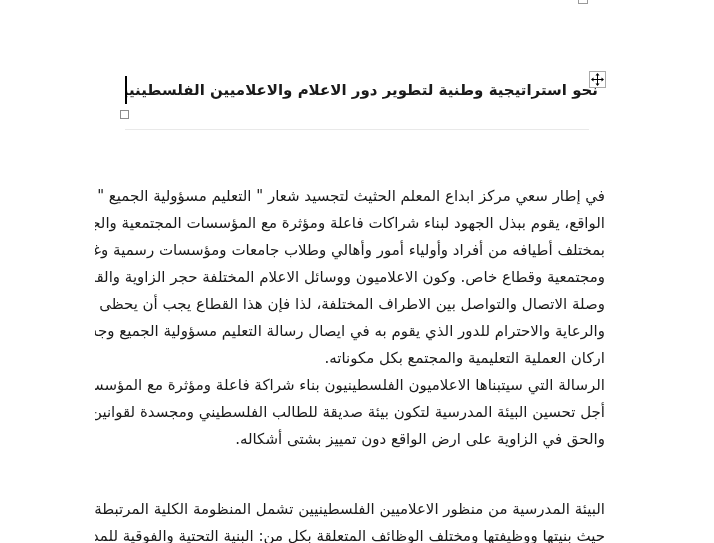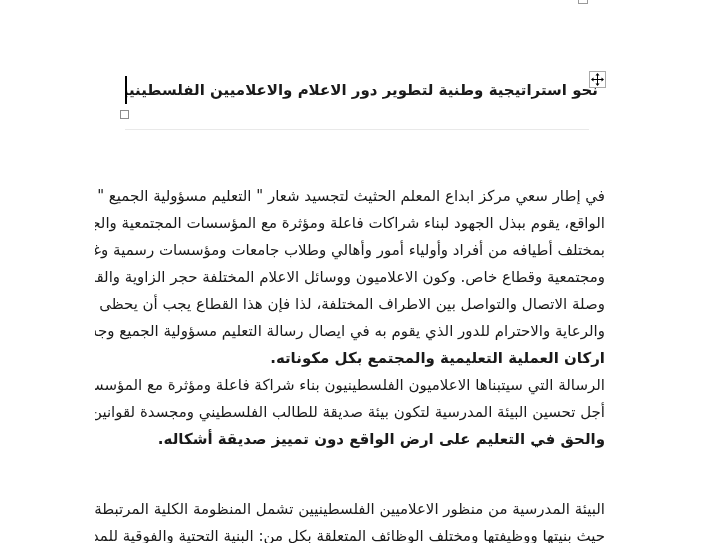--- a/index.html
+++ b/index.html
@@ -47,21 +47,21 @@
     position:absolute;left:95px;top:183px;width:510px;
     direction:rtl;color:#1a1a1a;font-size:15px;
   }
   .para{margin:0;padding:0;}
   .para.gap-before{margin-top:43px;}
   .ln{
     height:27px;line-height:27px;
     text-align:justify;text-align-last:justify;
     white-space:nowrap;overflow:hidden;
   }
-  .ln.last{text-align-last:right;font-weight:bold;}
+  .ln.last{text-align-last:right;}
 </style>
 </head>
 <body>
 
 <div id="page">
 
   <div class="top-square"></div>
 
   <div class="move-handle">
     <svg width="13" height="13" viewBox="0 0 13 13">
@@ -90,21 +90,21 @@
       <div class="ln">بمختلف أطيافه من أفراد وأولياء أمور وأهالي وطلاب جامعات ومؤسسات رسمية وغير رسمية</div>
       <div class="ln">ومجتمعية وقطاع خاص. وكون الاعلاميون ووسائل الاعلام المختلفة حجر الزاوية والقاسم المشترك</div>
       <div class="ln">وصلة الاتصال والتواصل بين الاطراف المختلفة، لذا فإن هذا القطاع يجب أن يحظى بالاهتمام</div>
       <div class="ln">والرعاية والاحترام للدور الذي يقوم به في ايصال رسالة التعليم مسؤولية الجميع وجسر الفجوة بين</div>
       <div class="ln last">اركان العملية التعليمية والمجتمع بكل مكوناته.</div>
     </div>
 
     <div class="para">
       <div class="ln">الرسالة التي سيتبناها الاعلاميون الفلسطينيون بناء شراكة فاعلة ومؤثرة مع المؤسسات التعليمية من</div>
       <div class="ln">أجل تحسين البيئة المدرسية لتكون بيئة صديقة للطالب الفلسطيني ومجسدة لقوانين حقوق الانسان</div>
-      <div class="ln last">والحق في التعليم على ارض الواقع دون تمييز صديقة أشكاله.</div>
+      <div class="ln last">والحق في الزاوية على ارض الواقع دون تمييز بشتى أشكاله.</div>
     </div>
 
     <div class="para gap-before">
       <div class="ln">البيئة المدرسية من منظور الاعلاميين الفلسطينيين تشمل المنظومة الكلية المرتبطة بالمدرسة من</div>
       <div class="ln">حيث بنيتها ووظيفتها ومختلف الوظائف المتعلقة بكل من: البنية التحتية والفوقية للمدرسة، والإدارة،</div>
     </div>
   </div>
 
 </div>
 

